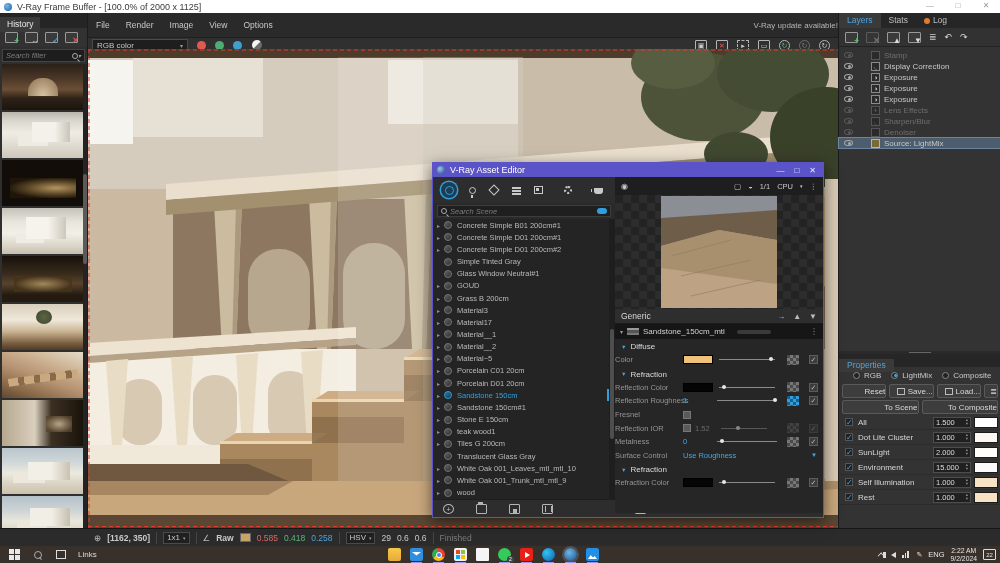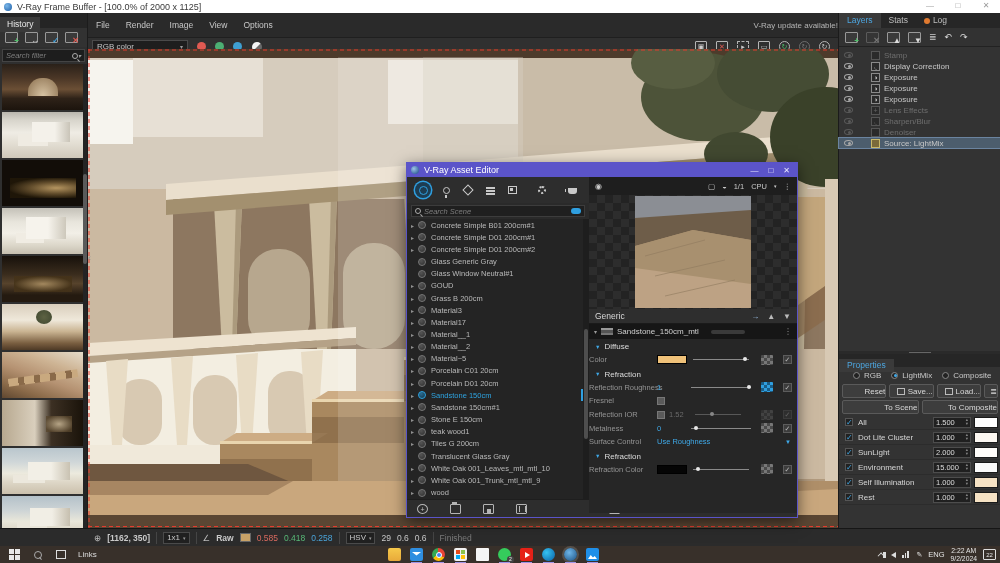--- a/index.html
+++ b/index.html
@@ -43,21 +43,21 @@
 .t8:after{content:"";position:absolute;left:44px;top:16px;width:26px;height:16px;background:radial-gradient(ellipse,#d6c3a0,#57452c 80%);opacity:.8;}
 .t9{background:linear-gradient(180deg,#b9c6cd 0%,#cfd6d8 30%,#eceade 55%,#ddd6c6 75%,#cbc0ac 100%);}
 .t9:after{content:"";position:absolute;left:26px;top:14px;width:42px;height:18px;background:linear-gradient(90deg,#f2efe6 55%,#c9c2b2);box-shadow:-20px 8px 0 -5px #ece8dd;}
 .t10{background:linear-gradient(180deg,#b4c1c9 0%,#ccd3d5 30%,#e9e7da 55%,#d8d1c1 80%);}
 .t10:after{content:"";position:absolute;left:28px;top:12px;width:40px;height:18px;background:linear-gradient(90deg,#f1eee5 55%,#c6bfaf);box-shadow:-18px 9px 0 -5px #eae6da;}
 
 #center{position:absolute;left:88px;top:0;width:750px;height:515px;}
 #menubar{height:25px;background:#2a2a2a;display:flex;align-items:center;color:#c8c8c8;font-size:8.5px;border-bottom:1px solid #1f1f1f;}
 #menubar .mi{padding:0 8px;}
 #menubar .update{margin-left:auto;padding-right:0;color:#b5b5b5;font-size:8px;}
-#vtoolbar{height:20px;background:#303030;display:flex;align-items:center;border-bottom:3px solid #ef4444;}
+#vtoolbar{height:20px;background:#303030;display:flex;align-items:center;border-bottom:6px solid #ef4444;}
 #channel{width:96px;height:13px;background:#1e1e1e;border:1px solid #4a4a4a;color:#c4c4c4;font-size:8px;margin-left:4px;display:flex;align-items:center;padding:0 4px;}
 #channel .sp{flex:1;}
 .dot{width:9px;height:9px;border-radius:50%;margin-left:9px;}
 .sphereicon{width:10px;height:10px;border-radius:50%;background:linear-gradient(135deg,#f5f5f5 45%,#6a6a6a 55%);margin-left:10px;}
 #vtb-right{margin-left:auto;display:flex;gap:9px;align-items:center;padding-right:8px;}
 .tbi{width:12px;height:11px;border:1px solid #b5b5b5;border-radius:1px;position:relative;font-size:7px;line-height:10px;text-align:center;color:#ccc;}
 .tbi.round{border-radius:50%;border-width:1.5px;width:11px;}
 #viewport{position:absolute;left:0;top:36px;width:750px;height:479px;background:#1e1e1e;}
 .vphandle{position:absolute;color:#8a8a8a;font-size:9px;z-index:5;}
 #vfbstatus{position:absolute;left:0;top:515px;width:1000px;height:18px;background:#2b2b2b;border-top:1px solid #161616;display:flex;align-items:center;color:#c9c9c9;font-size:8.5px;gap:6px;padding-left:94px;}
@@ -94,21 +94,21 @@
 .btnrow{display:flex;gap:3px;padding:1px 3px;}
 .vbtn{flex:1;height:14px;background:#3d3d3d;border:1px solid #5a5a5a;border-radius:2px;color:#d9d9d9;font-size:8px;display:flex;align-items:center;justify-content:flex-end;gap:3px;}
 .vbtn .ic{width:8px;height:7px;border:1px solid #bbb;}
 .mixrow{height:15px;display:flex;align-items:center;font-size:8px;color:#d6d6d6;padding:0 3px 0 6px;border-bottom:1px solid #2c2c2c;}
 .mixrow .chk{width:8px;height:8px;background:#222;border:1px solid #555;color:#3fa9e8;font-size:8px;line-height:7px;text-align:center;margin-right:5px;flex:0 0 auto;}
 .mixrow .lbl{flex:1;}
 .mixrow .num{width:38px;height:11px;background:#202020;border:1px solid #4d4d4d;color:#ddd;font-size:7.5px;display:flex;align-items:center;padding:0 2px;}
 .mixrow .num .spin{margin-left:auto;color:#888;font-size:4.5px;line-height:4px;}
 .mixrow .sw{width:24px;height:11px;border:1px solid #1a1a1a;margin-left:3px;}
 
-#ae{position:absolute;left:406px;top:162px;width:392px;height:356px;background:#2a2a2a;border:1px solid #5a54c8;z-index:20;box-shadow:0 4px 14px rgba(0,0,0,.55);}
+#ae{position:absolute;left:432px;top:162px;width:392px;height:356px;background:#2a2a2a;border:1px solid #5a54c8;z-index:20;box-shadow:0 4px 14px rgba(0,0,0,.55);}
 #ae-title{height:14px;background:#5b54c9;display:flex;align-items:center;color:#fff;font-size:9px;}
 #ae-title .vicon{width:8px;height:8px;border-radius:50%;background:radial-gradient(circle at 35% 35%,#9fc3e8,#174a86);margin:0 5px 0 4px;}
 #ae-title .ctr{margin-left:auto;display:flex;gap:10px;padding-right:7px;font-size:8px;color:#e8e8ff;}
 #ae-tools{position:absolute;left:0;top:14px;width:182px;height:26px;background:#2d2d2d;display:flex;align-items:center;gap:8px;padding-left:8px;}
 #ae-tools .sep{width:1px;height:16px;background:#4a4a4a;}
 .aei{width:14px;height:14px;display:flex;align-items:center;justify-content:center;color:#c9c9c9;font-size:10px;flex:0 0 auto;}
 .aei.selected{width:16px;height:16px;border-radius:50%;background:#1d3d52;box-shadow:0 0 0 1.5px #2f9fe0;color:#2f9fe0;}
 .aei .ring{width:9px;height:9px;border:1.5px solid currentColor;border-radius:50%;}
 .aei .bulb{width:7px;height:7px;border:1px solid #c9c9c9;border-radius:50%;position:relative;}
 .aei .bulb:after{content:"";position:absolute;left:1.5px;top:7px;width:2px;height:3px;background:#c9c9c9;}
@@ -618,21 +618,21 @@
         <span>Concrete Simple D01 200cm#1</span>
       </div>
       <div class="mrow">
         <span class="arr">▸</span>
         <div class="sph"></div>
         <span>Concrete Simple D01 200cm#2</span>
       </div>
       <div class="mrow">
         <span class="arr"></span>
         <div class="sph"></div>
-        <span>Glass Generic Gray</span>
+        <span>Simple Tinted Gray</span>
       </div>
       <div class="mrow">
         <span class="arr"></span>
         <div class="sph"></div>
         <span>Glass Window Neutral#1</span>
       </div>
       <div class="mrow">
         <span class="arr">▸</span>
         <div class="sph"></div>
         <span>GOUD</span>
@@ -786,20 +786,29 @@
             <div class="knob" style="left:50.44px"></div>
           </div>
           <div class="texicon"></div>
           <div class="pchk">✓</div>
         </div>
         <div class="sechdr">
           <span class="tri">▼</span>
           <span>Refraction</span>
         </div>
         <div class="prow">
+          <span class="plbl">Reflection Color</span>
+          <div class="csw" style="background:#050505"></div>
+          <div class="slider" style="width:56px;margin-left:6px;">
+            <div class="knob" style="left:2.6px"></div>
+          </div>
+          <div class="texicon"></div>
+          <div class="pchk">✓</div>
+        </div>
+        <div class="prow">
           <span class="plbl">Reflection Roughness</span>
           <span class="pval">1</span>
           <div class="slider" style="width:60px;margin-left:8px;">
             <div class="knob" style="left:56px"></div>
           </div>
           <div class="texicon blue"></div>
           <div class="pchk">✓</div>
         </div>
         <div class="prow">
           <span class="plbl">Fresnel</span>

